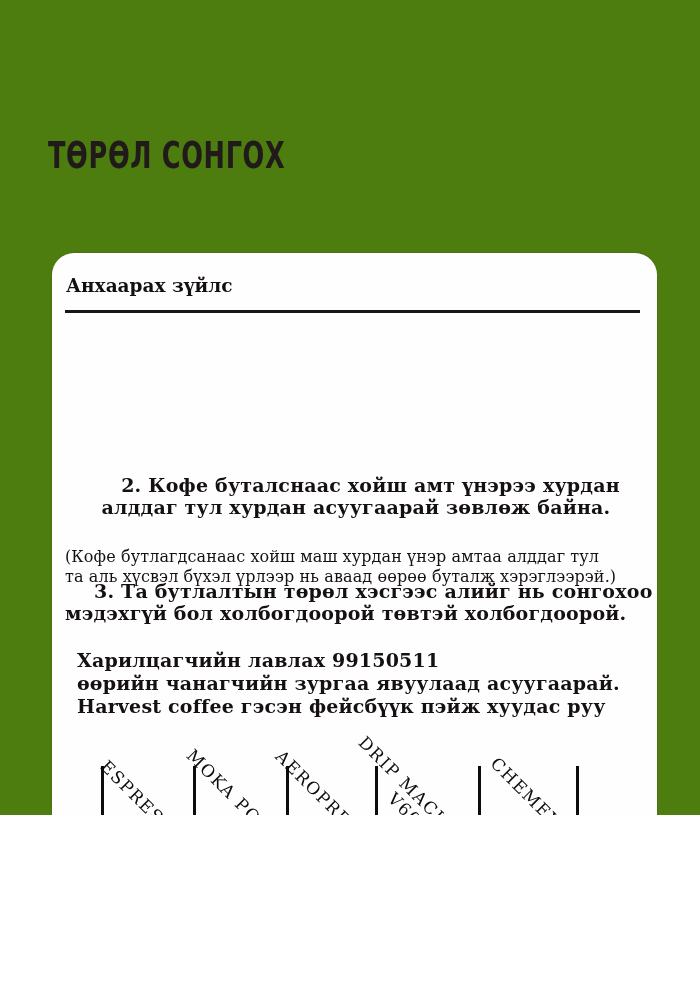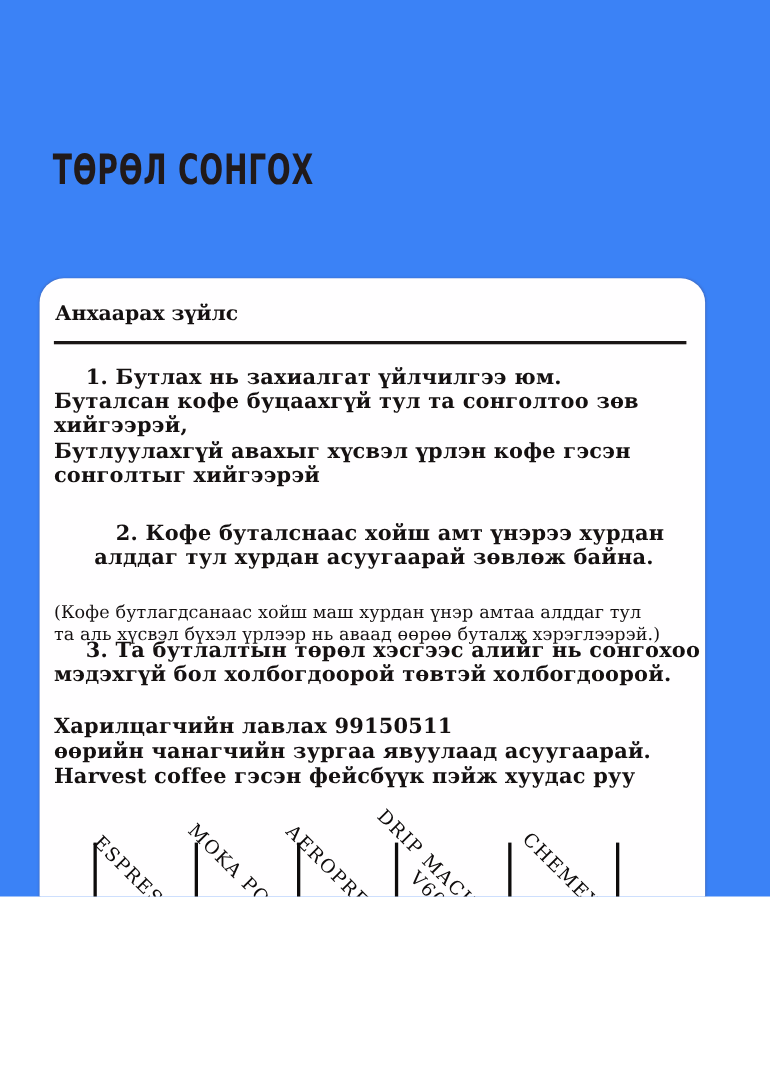--- a/index.html
+++ b/index.html
@@ -3,32 +3,32 @@
 <meta charset="utf-8">
 <style>
   html, body { margin: 0; padding: 0; }
   body {
     width: 700px; height: 990px;
     font-family: "DejaVu Serif", "Liberation Serif", serif;
     color: #151111;
   }
   .page {
     position: relative; width: 700px; height: 815px;
-    background: #3b82f6; overflow: hidden;
+    background: #4d7c0f; overflow: hidden;
   }
   .page-title {
     position: absolute; left: 48px; top: 136px;
     font-family: "DejaVu Sans", "Liberation Sans", sans-serif;
     font-weight: bold; font-size: 40px; line-height: 40px;
     letter-spacing: 1px; color: #211a1a;
     transform: scaleX(0.64) scaleY(0.95); transform-origin: 0 0;
     white-space: nowrap;
   }
   .card {
-    position: absolute; left: 36px; top: 253px;
+    position: absolute; left: 52px; top: 253px;
     width: 605px; height: 653px;
     background: #fffeff; border-radius: 22px;
     box-shadow: 0 0 2px rgba(80,40,40,0.25);
   }
   .card * { position: absolute; white-space: nowrap; }
   .card-heading {
     left: 14px; top: 22px;
     font-weight: bold; font-size: 18.5px; color: #141010;
   }
   .divider {
@@ -36,21 +36,21 @@
     background: #1b1616;
   }
   .textblock { left: 13px; width: 582px; position: absolute; }
   .textblock .line { position: static; display: block; }
   .b { font-weight: bold; font-size: 19px; line-height: 22.2px; letter-spacing: 0.2px; }
   .indent { padding-left: 29px; }
   #para1 { top: 79px; }
   #para2 { top: 221px; text-align: center; }
   #para2-note { top: 262px; font-weight: normal; font-size: 16px; line-height: 20.2px; letter-spacing: 0.1px; margin-top: 32px; }
   #para3 { top: 327px; }
-  #contact { top: 396px; line-height: 23px; }
+  #contact { top: 396px; line-height: 23px; margin-left: 12px; }
 
   
   .diagram { position: absolute; left: 0; top: 0; width: 605px; height: 653px; }
   .axis-line { left: 15px; top: 575px; width: 565px; height: 3px; background: #0d0b0b; }
   .tick { width: 3.4px; height: 89px; top: 513px; background: #0d0b0b; }
   #tick-1 { left: 49px; }
   #tick-2 { left: 141px; }
   #tick-3 { left: 234px; }
   #tick-4 { left: 323px; }
   #tick-5 { left: 426px; }
@@ -74,27 +74,20 @@
 
 <div class="page">
 
   <div class="page-title">ТӨРӨЛ СОНГОХ</div>
 
   <div class="card">
 
     <div class="card-heading">Анхаарах зүйлс</div>
     <div class="divider"></div>
 
-    <div class="textblock b" id="para1">
-      <span class="line indent">1. Бутлах нь захиалгат үйлчилгээ юм.</span>
-      <span class="line">Буталсан кофе буцаахгүй тул та сонголтоо зөв</span>
-      <span class="line">хийгээрэй,</span>
-      <span class="line">Бутлуулахгүй авахыг хүсвэл үрлэн кофе гэсэн</span>
-      <span class="line">сонголтыг хийгээрэй</span>
-    </div>
 
     <div class="textblock b" id="para2">
       <span class="line indent">2. Кофе буталснаас хойш амт үнэрээ хурдан</span>
       <span class="line">алддаг тул хурдан асуугаарай зөвлөж байна.</span>
     </div>
 
     <div class="textblock" id="para2-note">
       <span class="line">(Кофе бутлагдсанаас хойш маш хурдан үнэр амтаа алддаг тул</span>
       <span class="line">та аль хүсвэл бүхэл үрлээр нь аваад өөрөө буталж хэрэглээрэй.)</span>
     </div>

